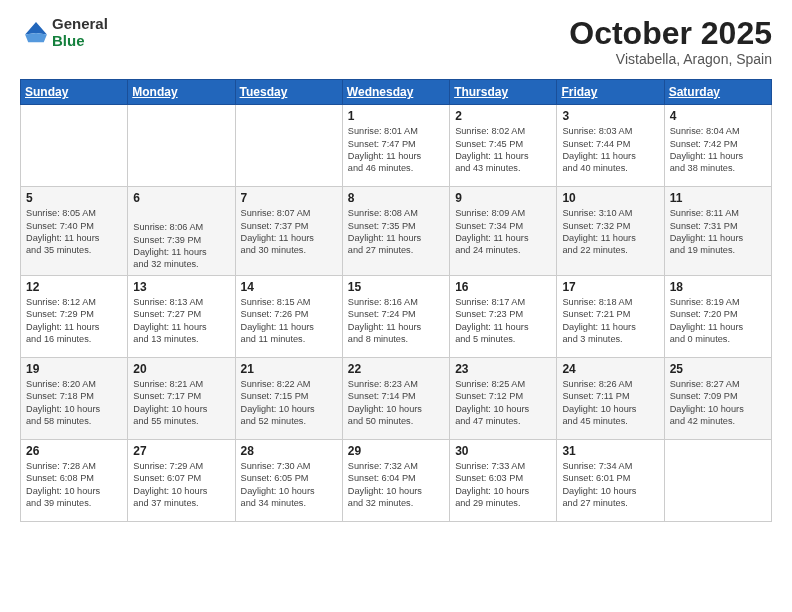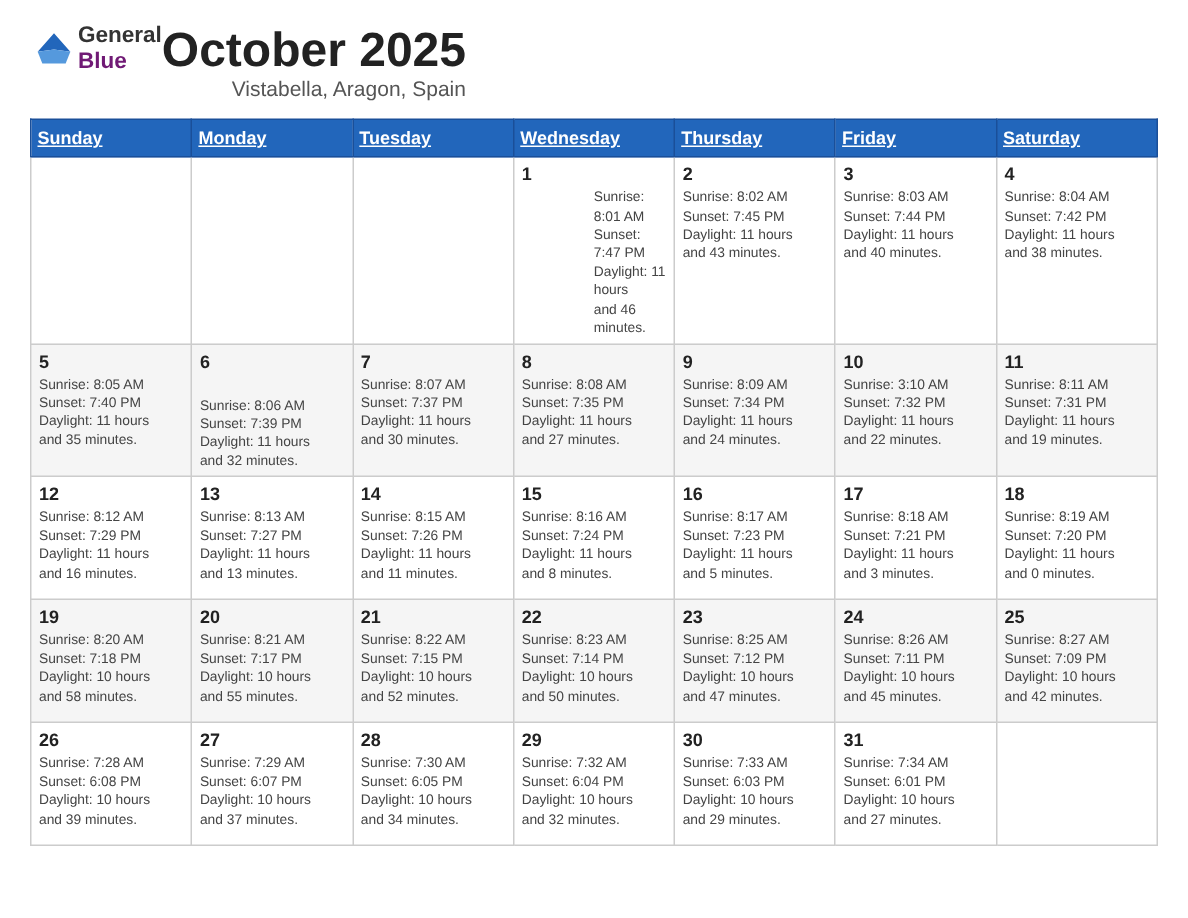--- a/index.html
+++ b/index.html
@@ -11,20 +11,21 @@
       overflow: hidden;
     }
     .page {
       width: 792px;
       height: 612px;
       background: #fff;
       padding: 16px 20px 12px 20px;
     }
     .header {
       display: flex;
+      justify-content: space-between;
       align-items: flex-start;
       margin-bottom: 12px;
     }
     .logo {
       display: flex;
       align-items: center;
       gap: 2px;
     }
     .logo-text {
       display: flex;
@@ -32,21 +33,21 @@
       line-height: 1.1;
     }
     .logo-general {
       font-size: 15px;
       font-weight: bold;
       color: #333;
     }
     .logo-blue {
       font-size: 15px;
       font-weight: bold;
-      color: #701a75;
+      color: #15803d;
     }
     .logo-icon {
       width: 28px;
       height: 28px;
       margin-left: 2px;
     }
     .title-block {
       text-align: right;
     }
     .month-title {
@@ -135,21 +136,21 @@
           <th>Saturday</th>
         </tr>
     </thead>
     <tbody id="calendar-body">
     <tr>
           <td class="empty-cell"></td>
           <td class="empty-cell"></td>
           <td class="empty-cell"></td>
           <td>
             <span class="day-num">1</span>
-            <div class="cell-content" style="white-space: pre-line; margin-left: 48px;">Sunrise: 8:01 AM
+            <div class="cell-content" style="white-space: pre-line;">Sunrise: 8:01 AM
 Sunset: 7:47 PM
 Daylight: 11 hours
 and 46 minutes.</div>
           </td>
           <td>
             <span class="day-num">2</span>
             <div class="cell-content" style="white-space: pre-line;">Sunrise: 8:02 AM
 Sunset: 7:45 PM
 Daylight: 11 hours
 and 43 minutes.</div>

